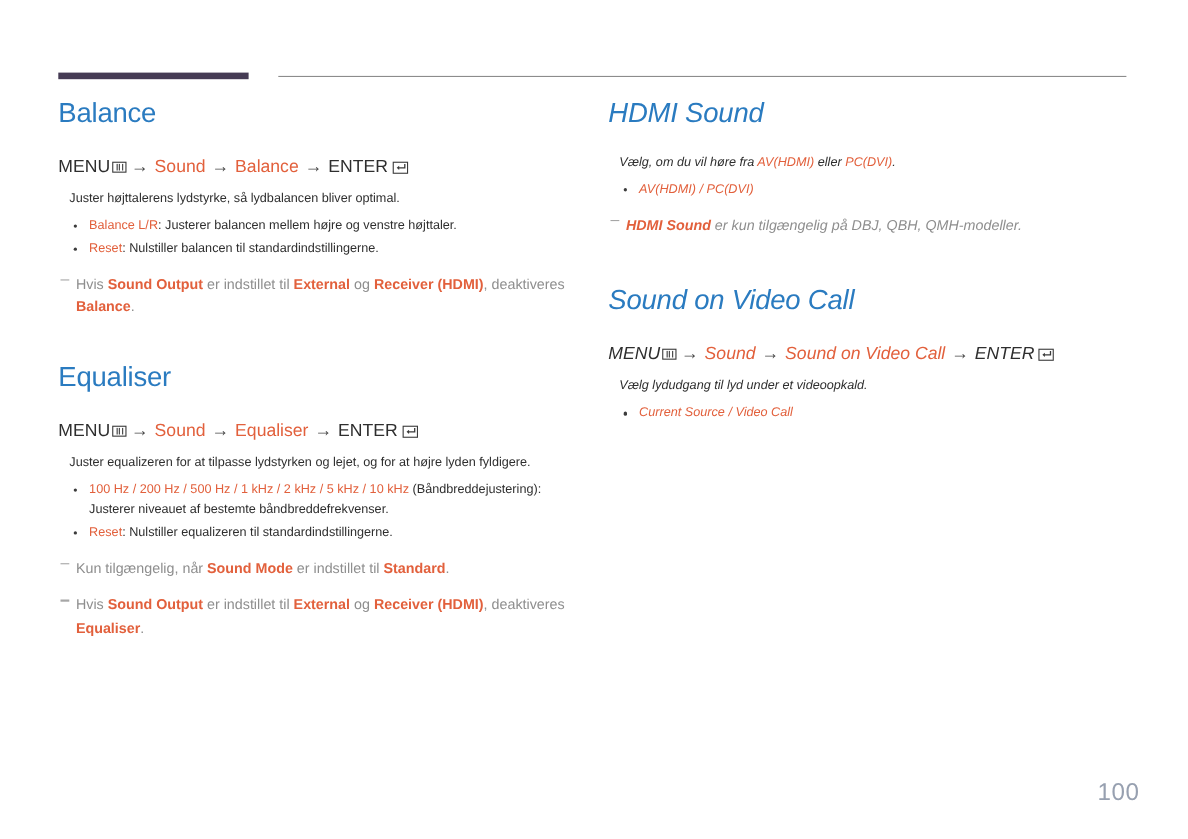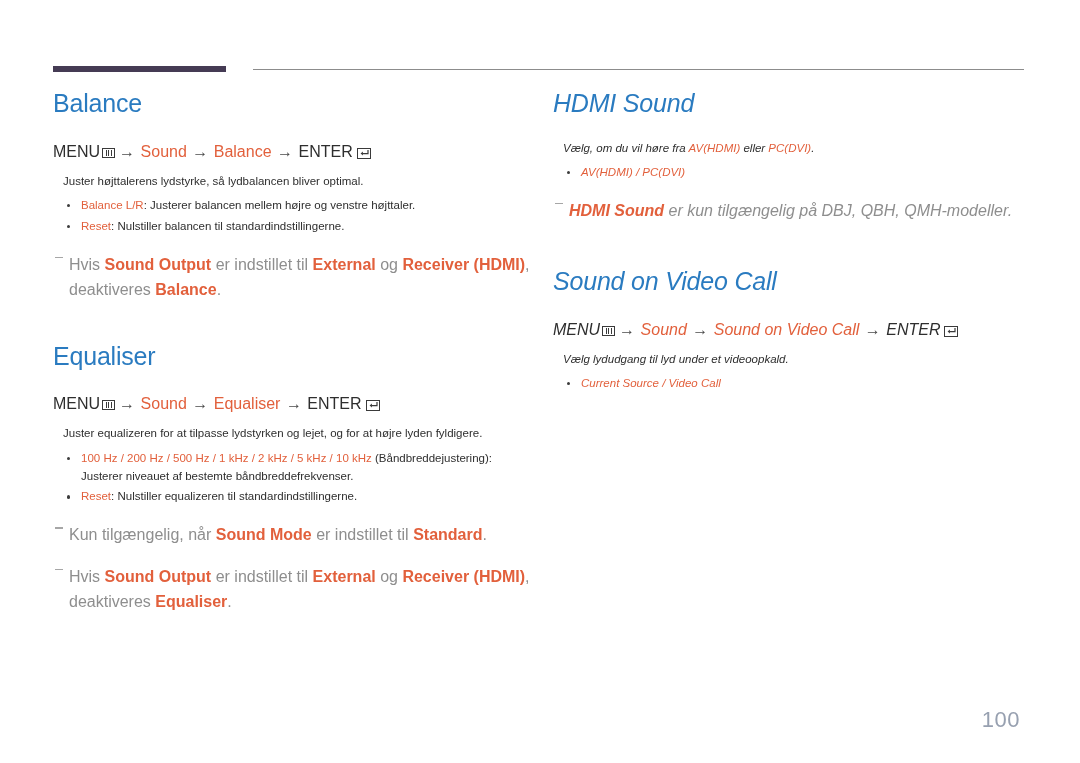--- a/index.html
+++ b/index.html
@@ -155,21 +155,21 @@
     top: 7px;
     width: 3.4px;
     height: 3.4px;
     border-radius: 50%;
     background: #3c3c3c;
   }
   ul.bullets .orange { color: #e2603c; }
 
   .notes { margin: 1px 0 0 0; }
   .note {
-    font-size: 16px;
+    font-size: 13px;
     line-height: 1.6;
     color: #8e8e8e;
     position: relative;
     padding-left: 16px;
     margin-bottom: 1px;
   }
   .note::before {
     content: "";
     position: absolute;
     left: 2px;
@@ -179,21 +179,21 @@
     background: #a6a6a6;
   }
   .note .orange { color: #e2603c; font-weight: bold; }
 
   
   .gap-sec-left  { height: 39px; }
   .gap-sec-right { height: 44px; }
 
   .page-number {
     position: absolute;
-    right: 60px;
+    right: 44px;
     bottom: 30px;
     font-size: 22px;
     color: #97a0b0;
     letter-spacing: 0.5px;
   }
 </style>
 </head>
 <body>
 
 <div class="page">

